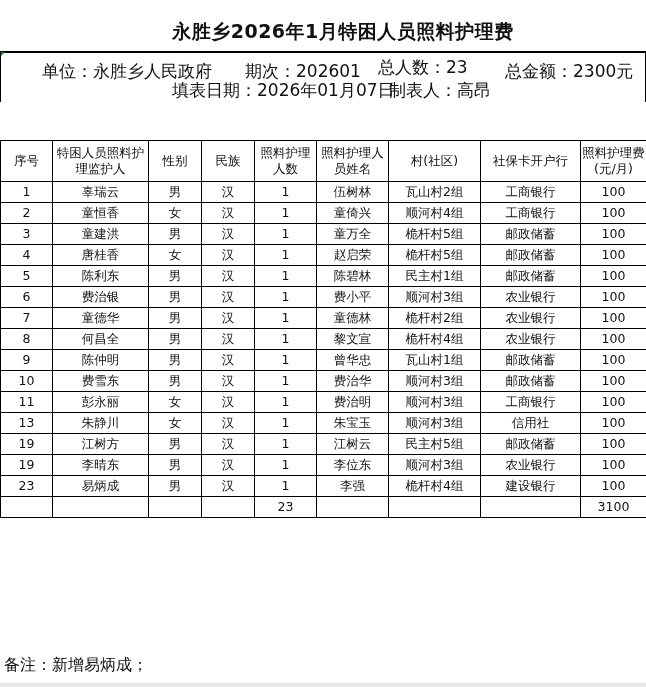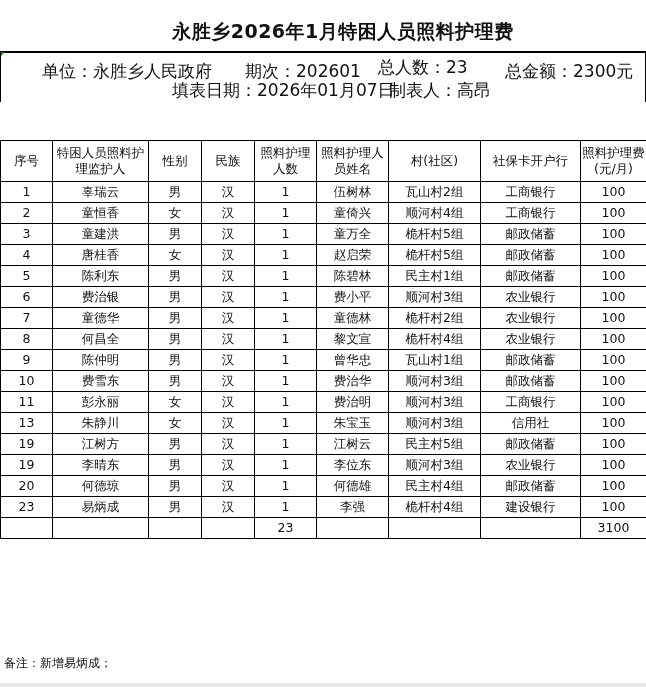--- a/index.html
+++ b/index.html
@@ -12,21 +12,21 @@
             border-top:4px solid #1a7f2c; border-right:4px solid transparent; }
   .leftline { position:absolute; left:0; top:52px; width:1px; height:50px; background:#000; }
   .rightline { position:absolute; left:645px; top:52px; width:1px; height:50px; background:#000; }
   .meta { position:absolute; font-size:17px; white-space:nowrap; }
   table.grid { position:absolute; left:0; top:100px; border-collapse:collapse; table-layout:fixed; width:646px;margin-top:40px; }
   table.grid td, table.grid th { border:1px solid #000; padding:0; text-align:center; font-size:12.5px;
          font-weight:normal; overflow:hidden; white-space:nowrap; }
   table.grid th { height:40px; line-height:16px; white-space:normal; font-size:12.5px; }
   table.grid td { height:20px; line-height:20px; }
   table.grid tr.total td { height:19px; }
-  .remark { position:absolute; left:4px; top:655px; font-size:12px; }
+  .remark { position:absolute; left:4px; top:655px; font-size:16px; }
   .bottomstrip { position:absolute; left:0; top:683px; width:646px; height:4px; background:#e8e8e8; }
 </style>
 </head>
 <body>
 
 <div class="title">永胜乡2026年1月特困人员照料护理费</div>
 <div class="topline"></div>
 <div class="corner"></div>
 <div class="leftline"></div>
 <div class="rightline"></div>
@@ -224,31 +224,20 @@
         <td>李晴东</td>
         <td>男</td>
         <td>汉</td>
         <td>1</td>
         <td>李位东</td>
         <td>顺河村3组</td>
         <td>农业银行</td>
         <td>100</td>
       </tr>
       <tr>
-        <td>20</td>
-        <td>何德琼</td>
-        <td>男</td>
-        <td>汉</td>
-        <td>1</td>
-        <td>何德雄</td>
-        <td>民主村4组</td>
-        <td>邮政储蓄</td>
-        <td>100</td>
-      </tr>
-      <tr>
         <td>23</td>
         <td>易炳成</td>
         <td>男</td>
         <td>汉</td>
         <td>1</td>
         <td>李强</td>
         <td>桅杆村4组</td>
         <td>建设银行</td>
         <td>100</td>
       </tr>

